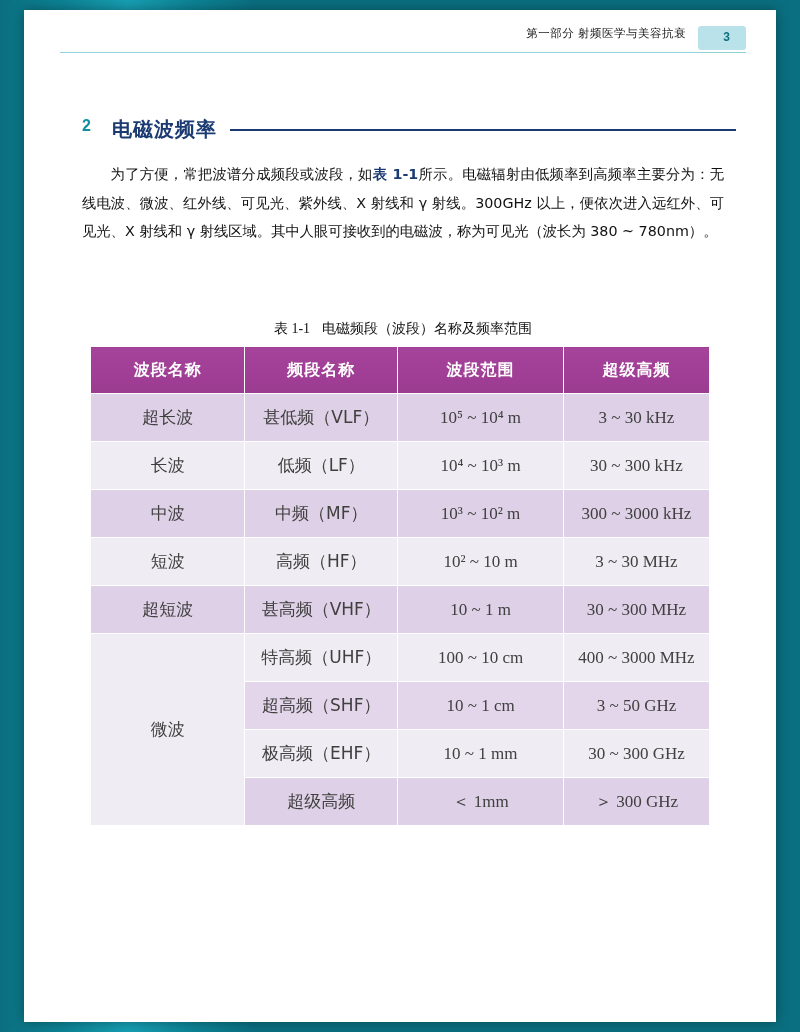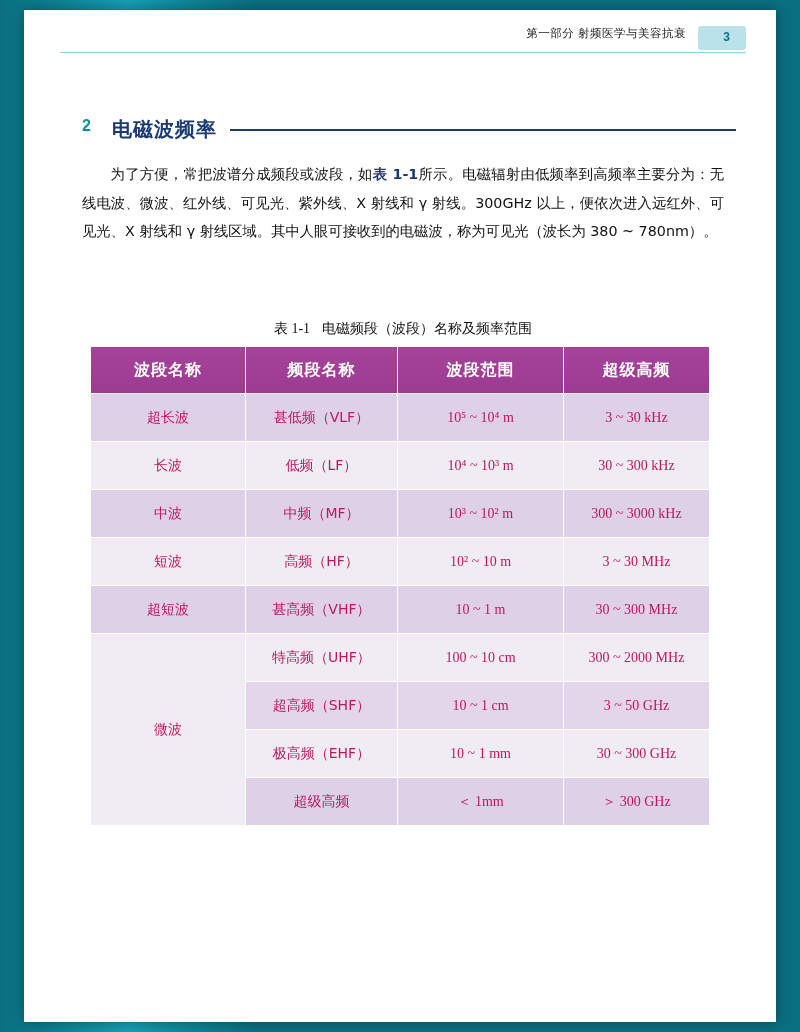--- a/index.html
+++ b/index.html
@@ -160,22 +160,22 @@
     color: #ffffff;
     font-size: 16px;
     font-weight: bold;
     height: 44px;
     border: 1px solid #ffffff;
     letter-spacing: 1px;
   }
   table.spec td {
     border: 1px solid #ffffff;
     height: 45px;
-    font-size: 14px;
-    color: #be185d;
+    font-size: 17px;
+    color: #404040;
     text-align: center;
     vertical-align: middle;
   }
   .row-a td { background: #e6dcec; }
   .row-b td { background: #ece7ef; margin-top: 32px; }
   .cell-mid { background: #ded0e6 !important; }
   .cell-pale { background: #f0ecf3 !important; }
   .cell-band { background: #e3d6ea !important; }
   .num { font-family: "Liberation Serif", serif; }
   
@@ -258,21 +258,21 @@
           <tr class="row-a">
             <td class="cell-mid">超短波</td>
             <td class="cell-mid">甚高频（VHF）</td>
             <td class="cell-mid num">10 ~ 1 m</td>
             <td class="cell-mid num">30 ~ 300 MHz</td>
           </tr>
           <tr class="row-b">
             <td class="cell-pale" rowspan="4">微波</td>
             <td class="cell-pale">特高频（UHF）</td>
             <td class="cell-pale num">100 ~ 10 cm</td>
-            <td class="cell-pale num">300 ~ 2000 MHz</td>
+            <td class="cell-pale num">400 ~ 3000 MHz</td>
           </tr>
           <tr class="row-a">
             <td class="cell-band">超高频（SHF）</td>
             <td class="cell-band num">10 ~ 1 cm</td>
             <td class="cell-band num">3 ~ 50 GHz</td>
           </tr>
           <tr class="row-b">
             <td class="cell-pale">极高频（EHF）</td>
             <td class="cell-pale num">10 ~ 1 mm</td>
             <td class="cell-pale num">30 ~ 300 GHz</td>

